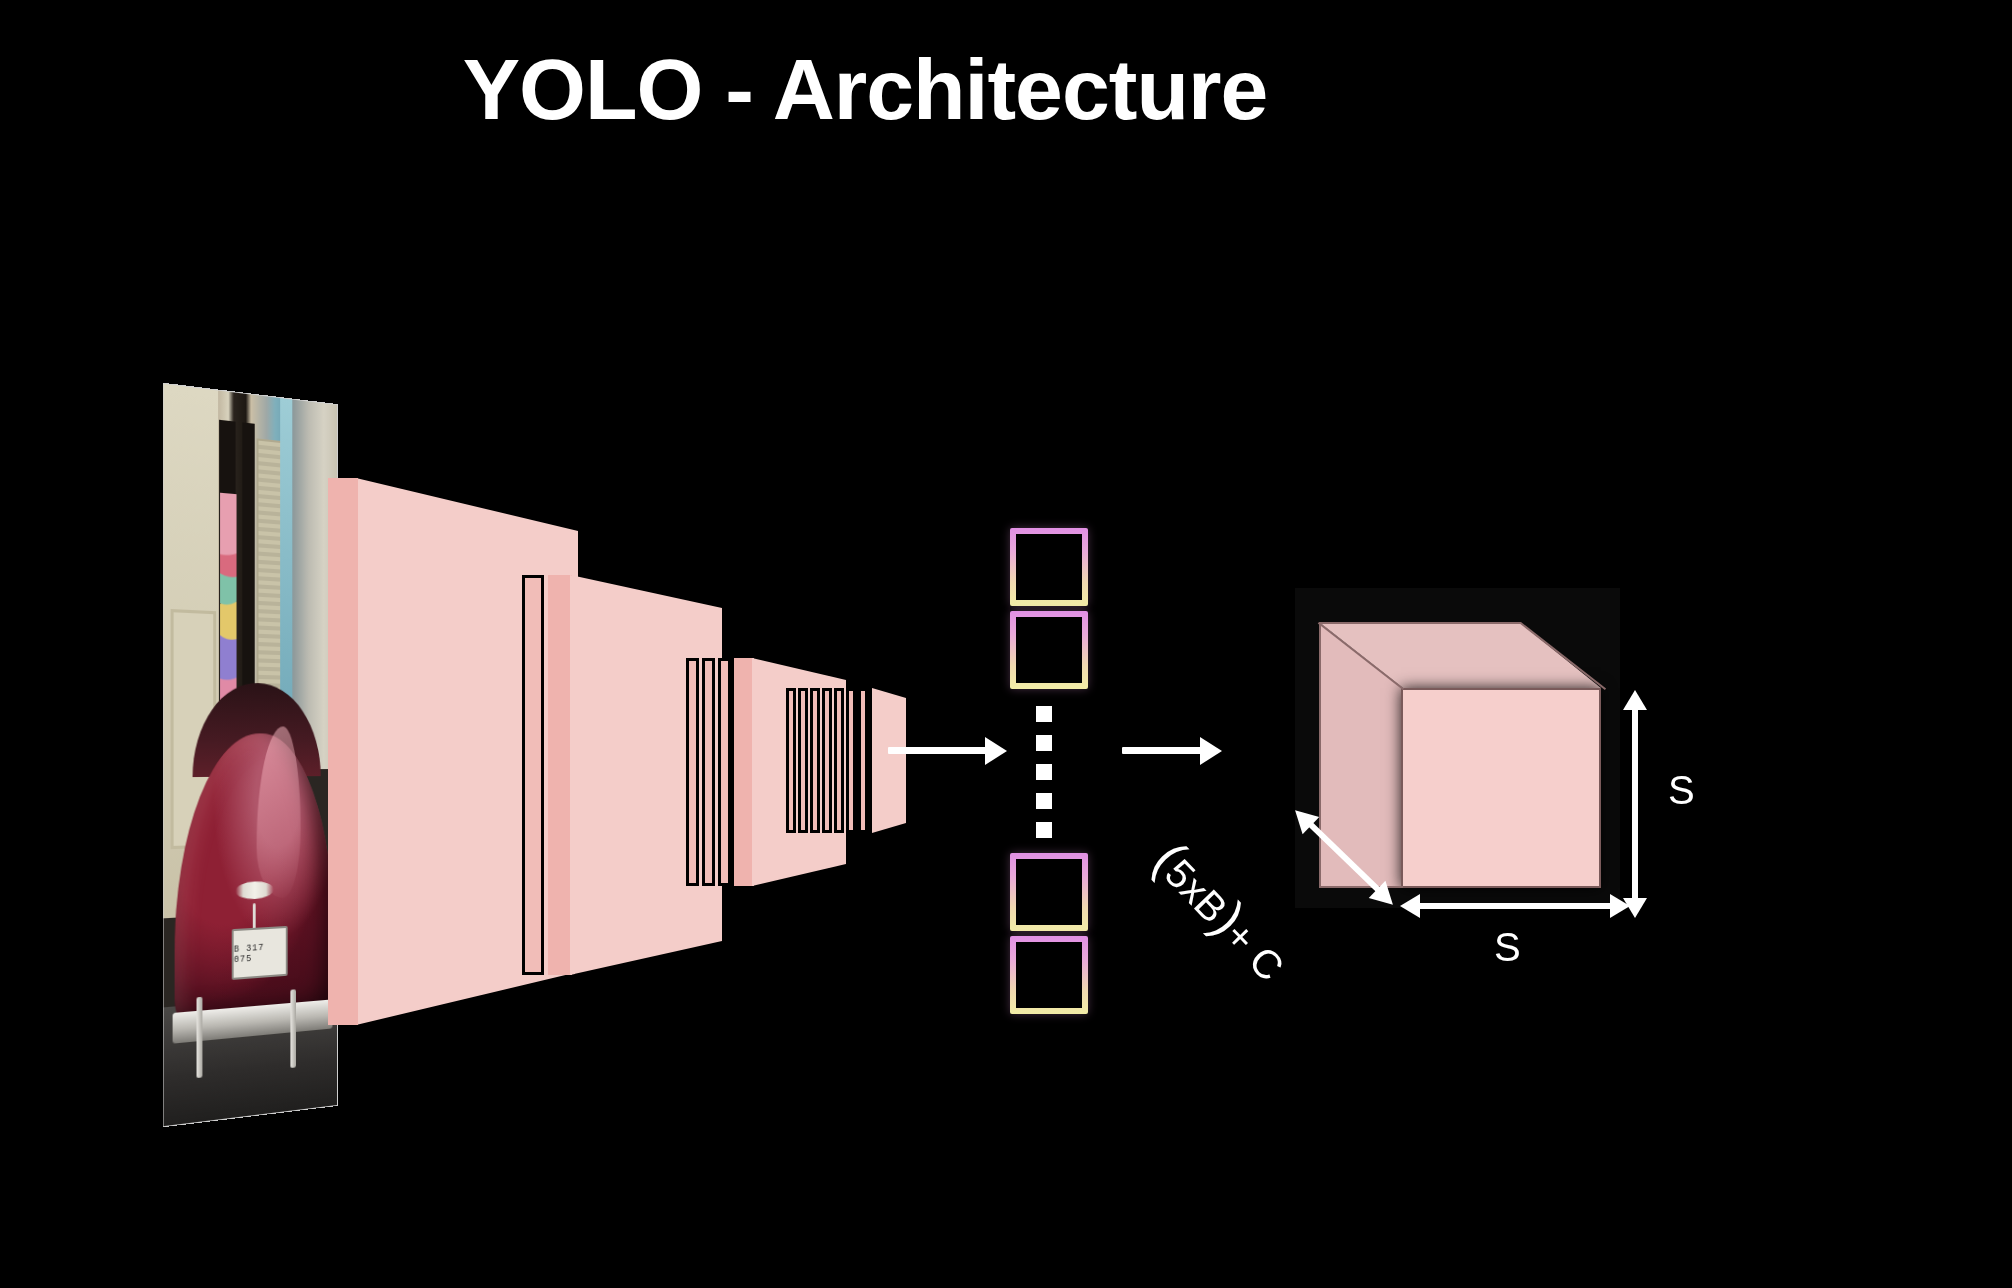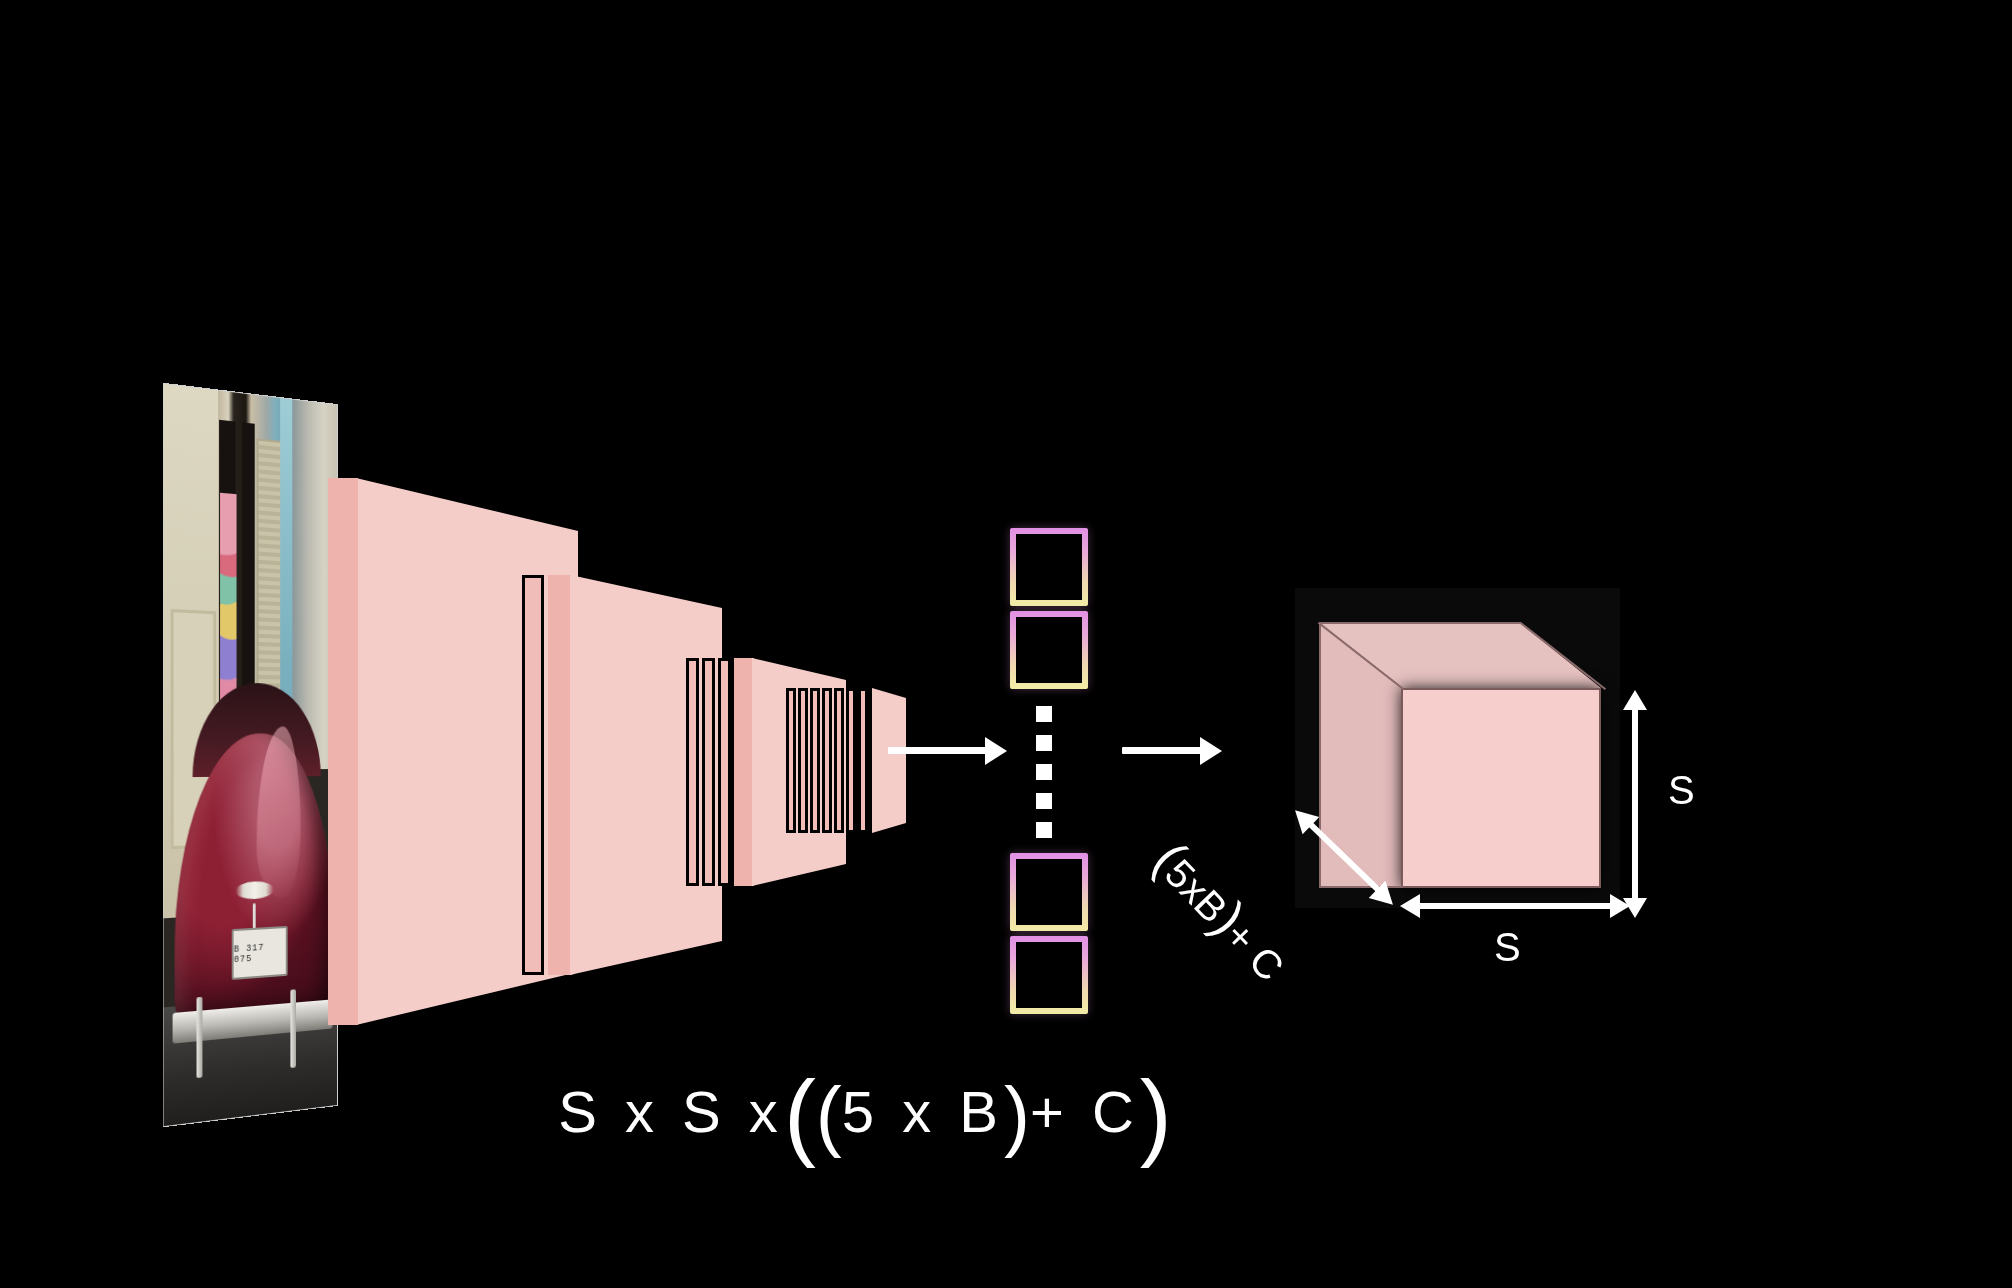--- a/index.html
+++ b/index.html
@@ -154,20 +154,21 @@
      font-family:"Liberation Sans","DejaVu Sans",sans-serif;}
   #formula .big{font-size:96px;vertical-align:-16px;font-weight:300;}
   #formula .mid{font-size:78px;vertical-align:-10px;font-weight:300;}
   #formula .sp{letter-spacing:6px;}
 </style>
 </head>
 <body>
 
 <div id="slide">
 
+  <div id="title">YOLO - Architecture</div>
 
   <div id="photo-wrap">
     <div id="photo">
       <div class="ph sky-wall"></div>
       <div class="ph lowerwall"></div>
       <div class="ph doorway" style="left:31%"></div>
       <div class="ph hangings" style="left:31.5%"></div>
       <div class="ph doorway" style="left:44%;width:7%"></div>
       <div class="ph shutter" style="left:52%"></div>
       <div class="ph teal-strip" style="left:66%"></div>
@@ -283,17 +284,14 @@
          border-right:22px solid #fff;transform:rotate(44deg);"></div>
     <div class="dimarrow" style="left:1374px;top:885px;
          border-top:12px solid transparent;border-bottom:12px solid transparent;
          border-left:22px solid #fff;transform:rotate(44deg);"></div>
   </div>
 
   <div id="depth-label">
     <span class="par">(</span><span>5xB</span><span class="par">)</span><span>+ C</span>
   </div>
 
-  <div id="formula">
-    <span class="sp">S x S x</span><span class="big">(</span><span class="mid">(</span><span class="sp">5 x B</span><span class="mid">)</span><span class="sp">+ C</span><span class="big">)</span>
-  </div>
 
 </div>
 
 </body></html>

